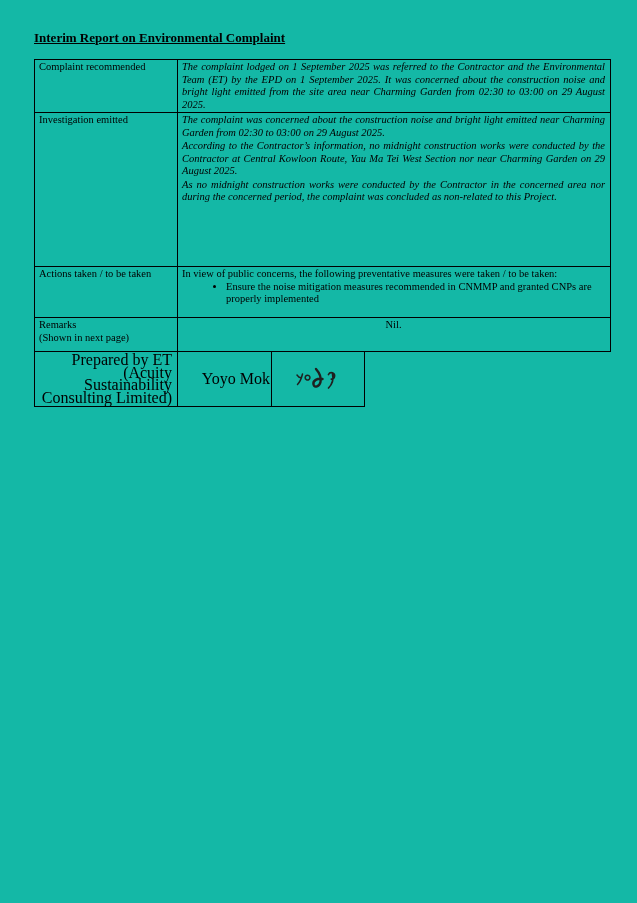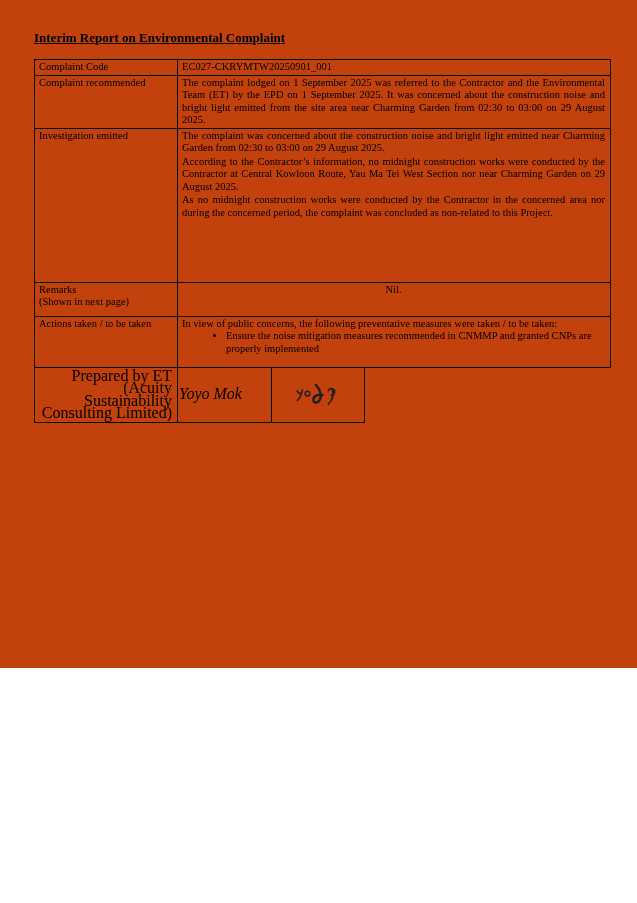--- a/index.html
+++ b/index.html
@@ -10,24 +10,24 @@
     height: 903px;
     overflow: hidden;
   }
   body {
     font-family: "Liberation Serif", serif;
     color: #000000;
     -webkit-font-smoothing: antialiased;
   }
   .page {
     width: 637px;
-    height: 668px;
+    height: 903px;
     box-sizing: border-box;
     padding: 30px 27px 16px 34px;
-    background: #c2410c;
+    background: #14b8a6;
   }
   .doc-title {
     font-size: 13px;
     line-height: 15px;
     font-weight: bold;
     text-decoration: underline;
     margin: 0 0 14px 0;
   }
   table.report {
     border-collapse: collapse;
@@ -42,20 +42,21 @@
     padding: 1px 5px 1px 4px;
     box-sizing: border-box;
     overflow: hidden;
   }
   td.label-cell { padding-left: 4px; }
   td.value-cell { padding-left: 5px; }
   .row-single td { height: 15px; }
   p.just {
     margin: 0;
     text-align: justify;
+    font-style: italic;
   }
   p.just + p.just { margin-top: 1px; }
   td.finding-cell { height: 154px; }
   td.actions-cell { height: 51px; }
   .actions-intro { margin: 0; }
   ul.action-list {
     margin: 0;
     padding: 0 0 0 44px;
   }
   ul.action-list li {
@@ -81,23 +82,22 @@
     box-sizing: border-box;
     overflow: hidden;
   }
   td.sig-label {
     text-align: right;
     vertical-align: middle;
     padding: 2px 5px 2px 2px;
     height: 52px;
   }
   td.sig-name {
-    text-align: left;
+    text-align: right;
     vertical-align: middle;
-    font-style: italic;
   }
   td.sig-img {
     text-align: center;
     vertical-align: middle;
   }
   td.date-label {
     text-align: right;
     padding: 0 5px 1px 2px;
     height: 15px;
   }
@@ -113,53 +113,49 @@
 <div class="page">
 
   <h1 class="doc-title">Interim Report on Environmental Complaint</h1>
 
   <table class="report">
     <colgroup>
         <col style="width:143px">
         <col style="width:433px">
       </colgroup>
     <tbody>
-      <tr class="row-single">
-        <td class="label-cell">Complaint Code</td>
-        <td class="value-cell">EC027-CKRYMTW20250901_001</td>
-      </tr>
       <tr>
         <td class="label-cell">Complaint recommended</td>
         <td class="value-cell">
           <p class="just">The complaint lodged on 1 September 2025 was referred to the Contractor and the Environmental Team (ET) by the EPD on 1 September 2025. It was concerned about the construction noise and bright light emitted from the site area near Charming Garden from 02:30 to 03:00 on 29 August 2025.</p>
         </td>
       </tr>
       <tr>
         <td class="label-cell">Investigation emitted</td>
         <td class="value-cell finding-cell">
           <p class="just">The complaint was concerned about the construction noise and bright light emitted near Charming Garden from 02:30 to 03:00 on 29 August 2025.</p>
           <p class="just">According to the Contractor’s information, no midnight construction works were conducted by the Contractor at Central Kowloon Route, Yau Ma Tei West Section nor near Charming Garden on 29 August 2025.</p>
           <p class="just">As no midnight construction works were conducted by the Contractor in the concerned area nor during the concerned period, the complaint was concluded as non-related to this Project.</p>
         </td>
       </tr>
       <tr>
-        <td class="label-cell remarks-label">
-          <div>Remarks</div>
-          <div>(Shown in next page)</div>
-        </td>
-        <td class="value-cell remarks-value">Nil.</td>
-      </tr>
-      <tr>
         <td class="label-cell">Actions taken / to be taken</td>
         <td class="value-cell actions-cell">
           <p class="actions-intro">In view of public concerns, the following preventative measures were taken / to be taken:</p>
           <ul class="action-list">
             <li>Ensure the noise mitigation measures recommended in CNMMP and granted CNPs are properly implemented</li>
           </ul>
         </td>
+      </tr>
+      <tr>
+        <td class="label-cell remarks-label">
+          <div>Remarks</div>
+          <div>(Shown in next page)</div>
+        </td>
+        <td class="value-cell remarks-value">Nil.</td>
       </tr>
     </tbody>
   </table>
 
   <table class="signoff">
     <colgroup>
         <col style="width:143px">
         <col style="width:94px">
         <col style="width:93px">
       </colgroup>

